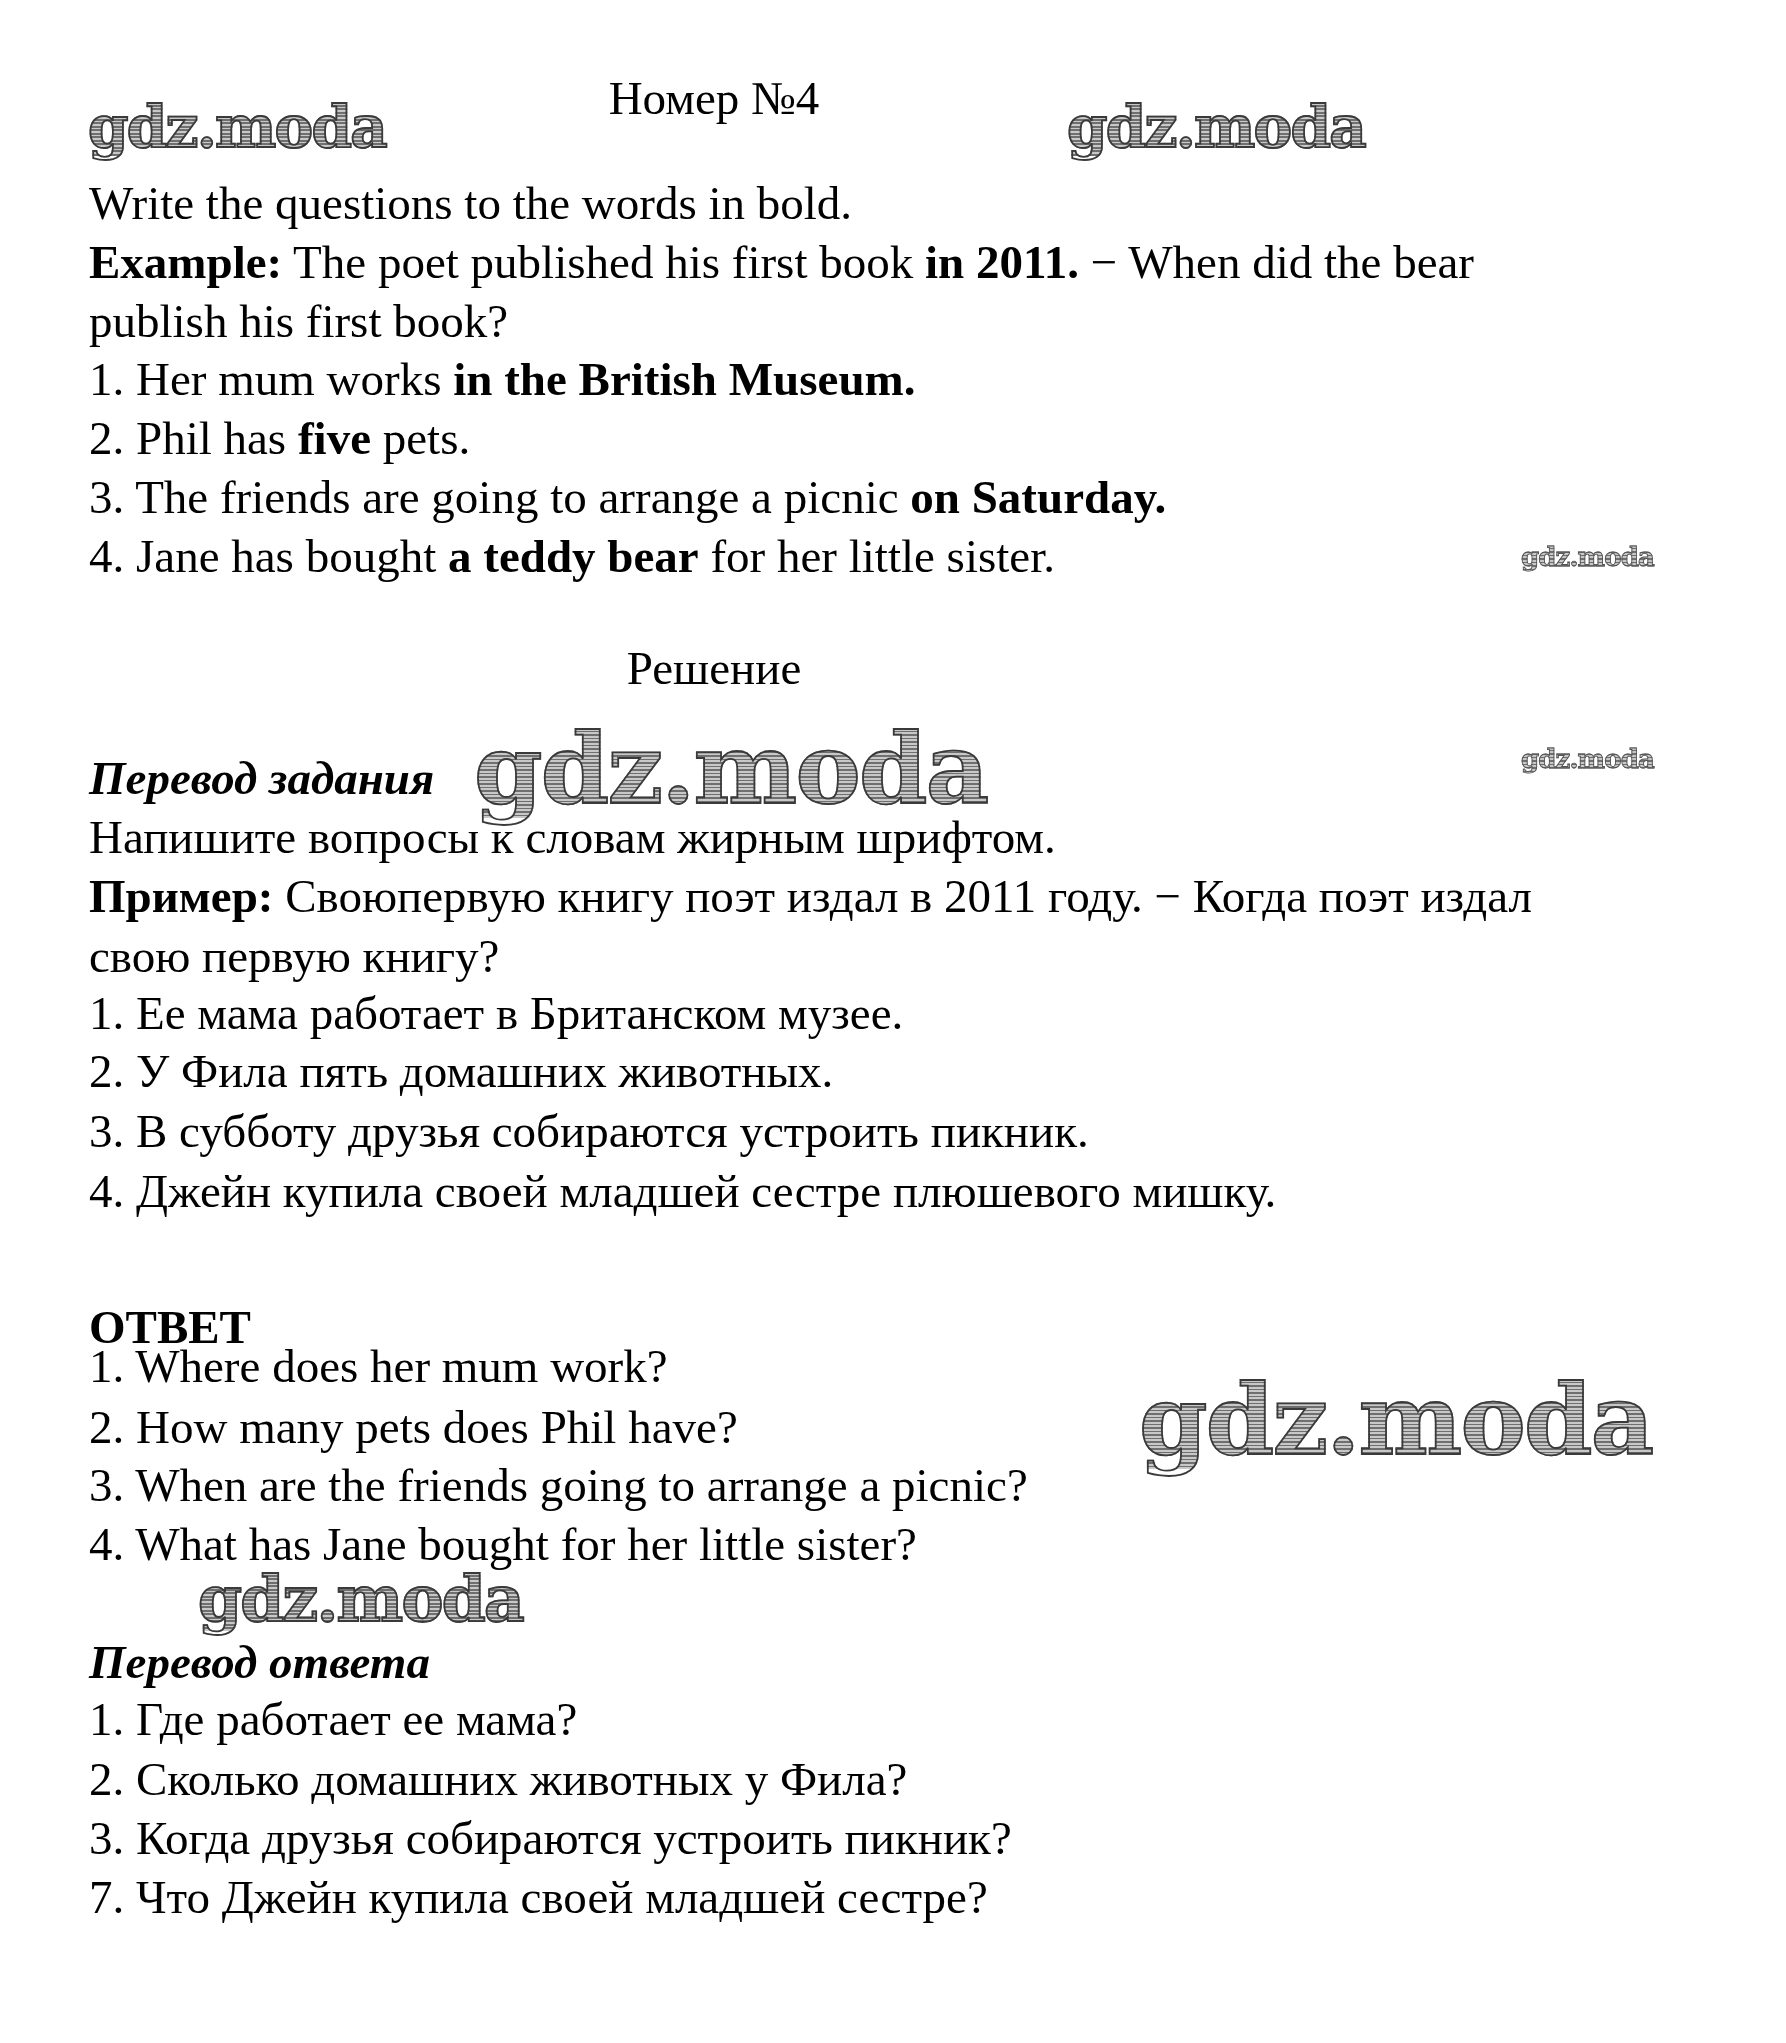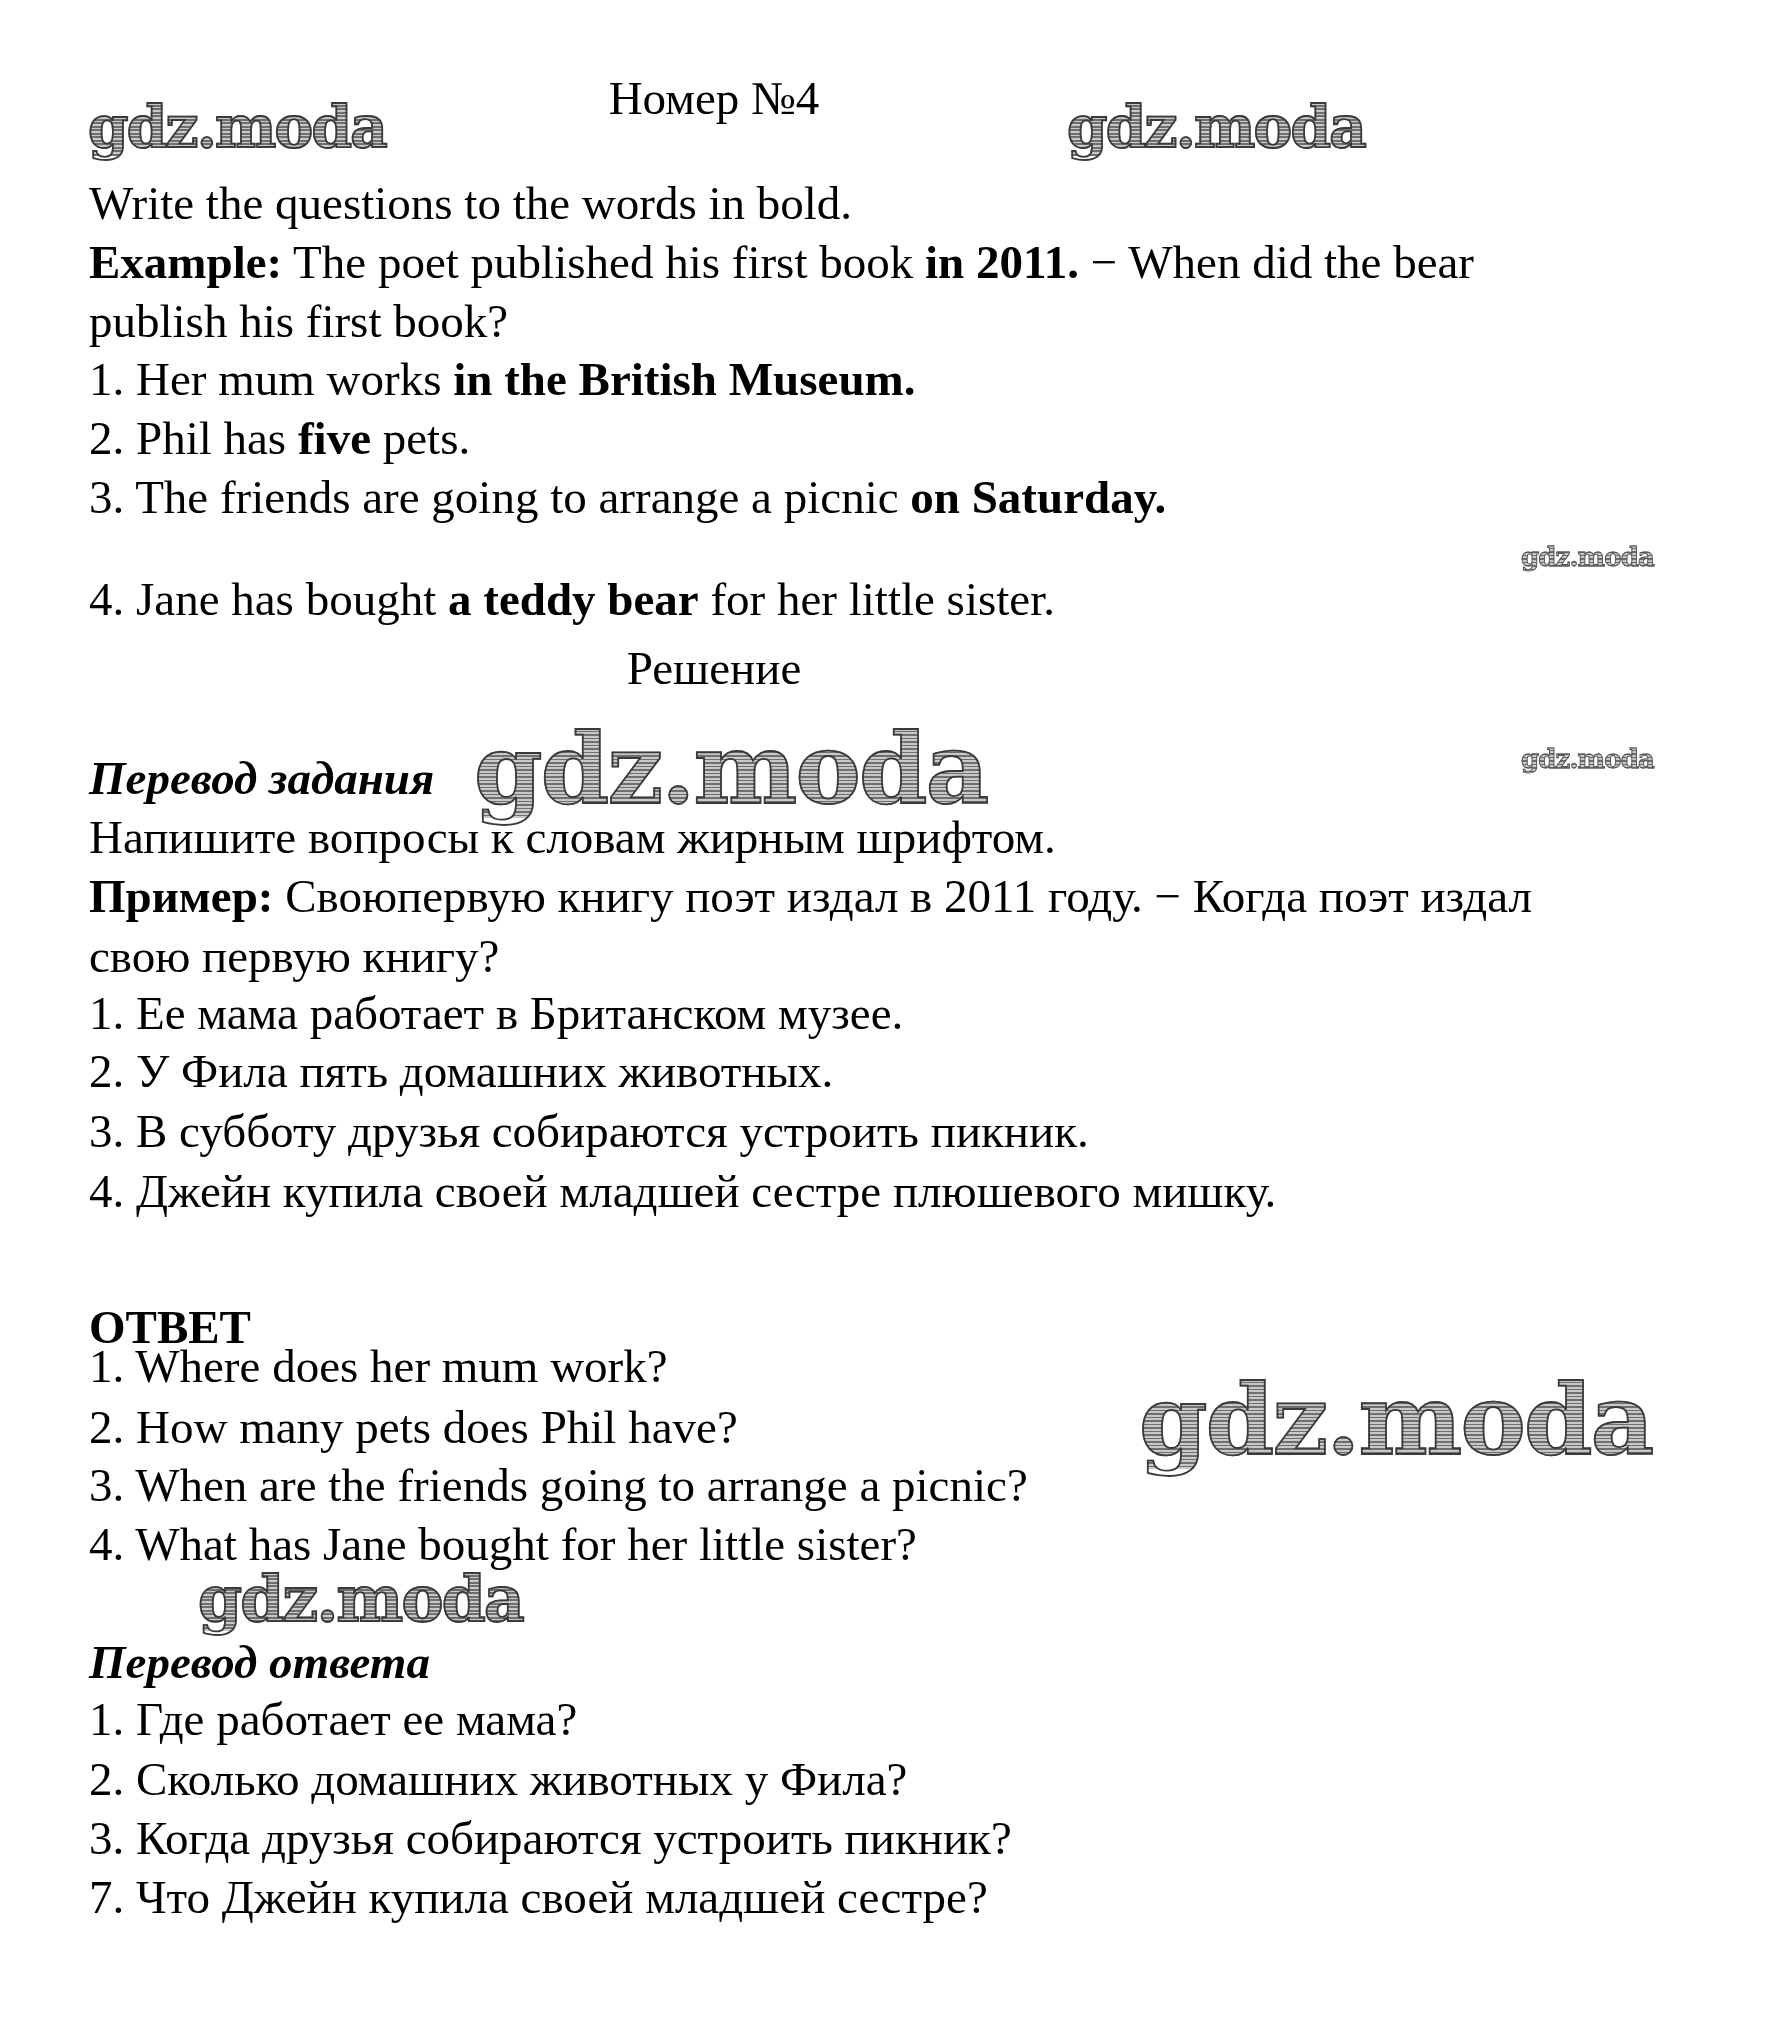--- a/index.html
+++ b/index.html
@@ -49,21 +49,21 @@
 
   <div class="line" style="top:353px;">
     <span>1. Her mum works </span><b>in the British Museum.</b><span></span>
   </div>
   <div class="line" style="top:412px;">
     <span>2. Phil has </span><b>five</b><span> pets.</span>
   </div>
   <div class="line" style="top:471px;">
     <span>3. The friends are going to arrange a picnic </span><b>on Saturday.</b><span></span>
   </div>
-  <div class="line" style="top:530px;margin-top:43px;">
+  <div class="line" style="top:530px;">
     <span>4. Jane has bought </span><b>a teddy bear</b><span> for her little sister.</span>
   </div>
 
   <div class="line heading-italic" style="top:752px;">Перевод задания</div>
 
   <div class="line center" style="top:642px;">Решение</div>
   <div class="line" style="top:811px;">Напишите вопросы к словам жирным шрифтом.</div>
   <div class="line" style="top:870px;">
     <b>Пример:</b><span> Своюпервую книгу поэт издал в 2011 году. − Когда поэт издал</span>
   </div>

